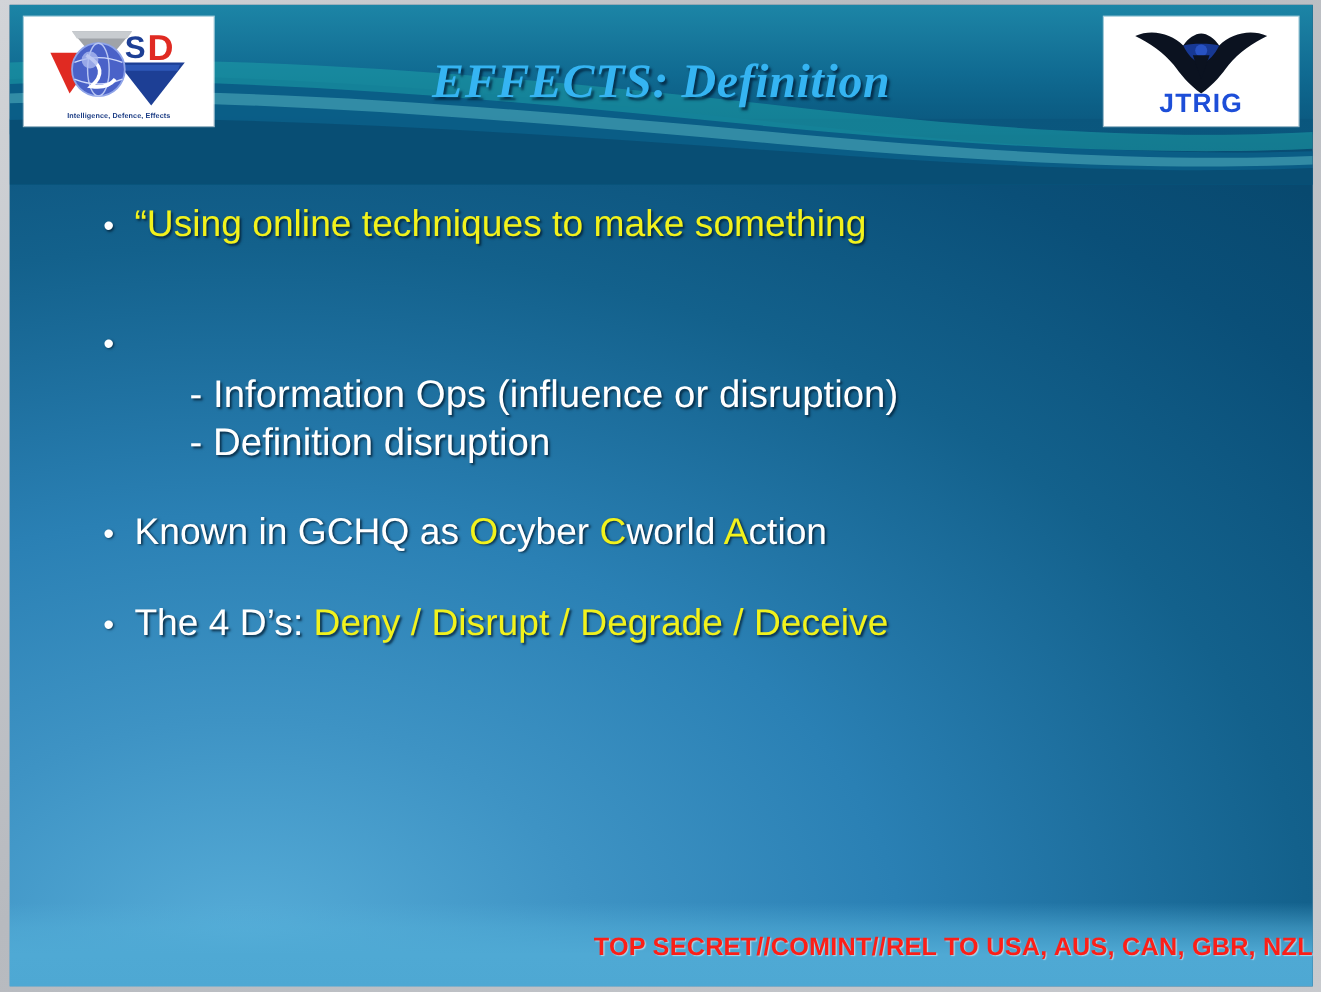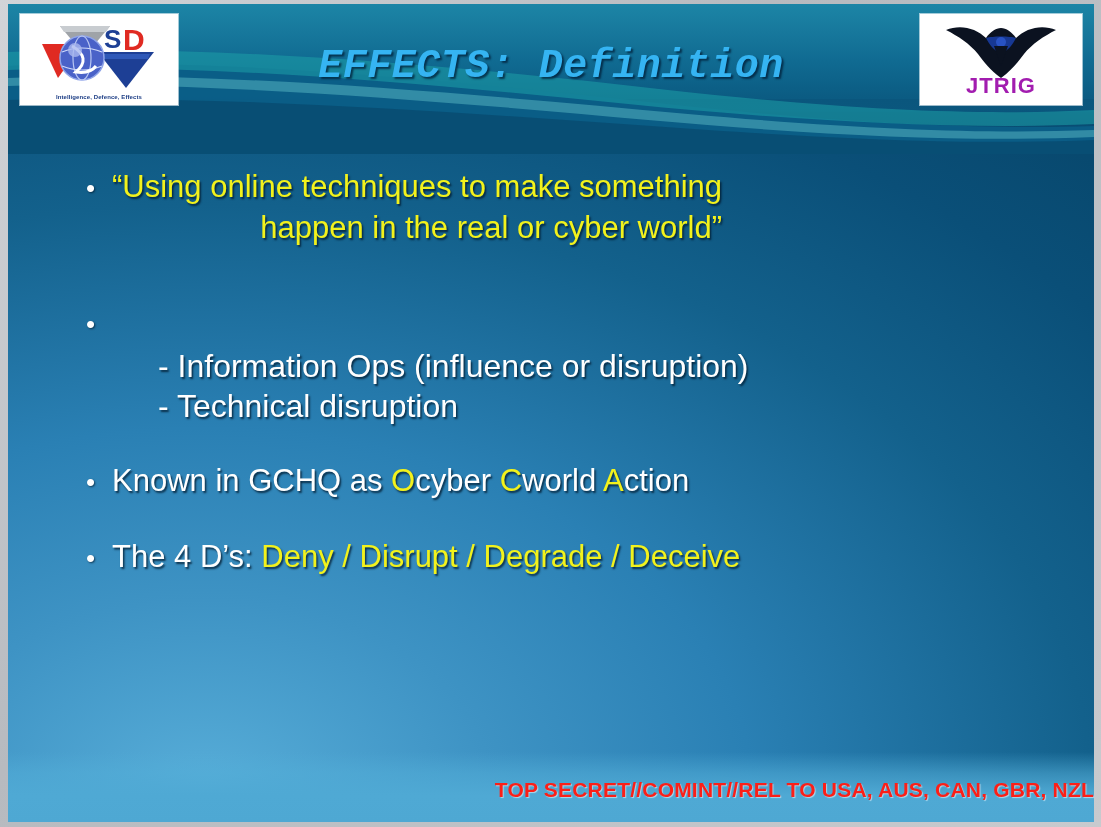--- a/index.html
+++ b/index.html
@@ -111,39 +111,39 @@
     font-family: "Liberation Sans", sans-serif;
   }
   .jtrig-caption {
     position: absolute;
     left: 0;
     bottom: 6px;
     width: 100%;
     text-align: center;
     font-size: 22px;
     font-weight: bold;
-    color: #a21caf;
+    color: #1d4ed8;
     letter-spacing: 1px;
     font-family: "Liberation Sans", sans-serif;
   }
 
   
   #slide-title {
     position: absolute;
     left: 0;
     top: 40px;
     width: 100%;
     text-align: center;
     font-size: 40px;
     font-style: italic;
     font-weight: bold;
     color: #35b4f2;
     letter-spacing: 0.5px;
     text-shadow: 2px 2px 2px rgba(0,30,55,0.75);
-    font-family: Liberation Mono, monospace;
+    font-family: Liberation Serif, serif;
   }
 
   
   .body {
     position: absolute;
     left: 78px;
     top: 162px;
     width: 930px;
   }
   .blk { margin-bottom: 0; }
@@ -160,21 +160,21 @@
     text-align: left;
     text-shadow: 1px 1px 2px rgba(0,25,45,0.7);
   }
   .btext {
     font-size: 31px;
     line-height: 41px;
     color: #ffffff;
     text-shadow: 1.5px 1.5px 2px rgba(0,25,45,0.8);
     font-family: "Liberation Sans", sans-serif;
   }
-  .btext.yellow { color: #f2f21c; text-align: right; }
+  .btext.yellow { color: #f2f21c; }
   .yel { color: #f2f21c; }
   .subline {
     font-size: 32px;
     line-height: 40px;
     color: #ffffff;
     text-shadow: 1.5px 1.5px 2px rgba(0,25,45,0.8);
     margin-left: 72px;
     font-family: "Liberation Sans", sans-serif;
   }
   .gap-a { height: 54px; }
@@ -252,33 +252,32 @@
 
     <div id="slide-title">EFFECTS: Definition</div>
 
     <div class="body">
 
       <div class="blk">
         <div class="bullet-row">
           <span class="dot">•</span>
           <span class="btext yellow">
             <span>“Using online techniques to make something</span><br>
-            <span>happen in the real or cyber world”</span>
           </span>
         </div>
       </div>
 
       <div class="gap-a"></div>
 
       <div class="blk">
         <div class="bullet-row">
           <span class="dot">•</span>
         </div>
         <div class="subline">- Information Ops (influence or disruption)</div>
-        <div class="subline">- Technical disruption</div>
+        <div class="subline">- Definition disruption</div>
       </div>
 
       <div class="gap-b"></div>
 
       <div class="blk">
         <div class="bullet-row">
           <span class="dot">•</span>
           <span class="btext">
             <span>Known in GCHQ as </span><span class="yel">O</span><span>cyber </span><span class="yel">C</span><span>world </span><span class="yel">A</span><span>ction</span>
           </span>

